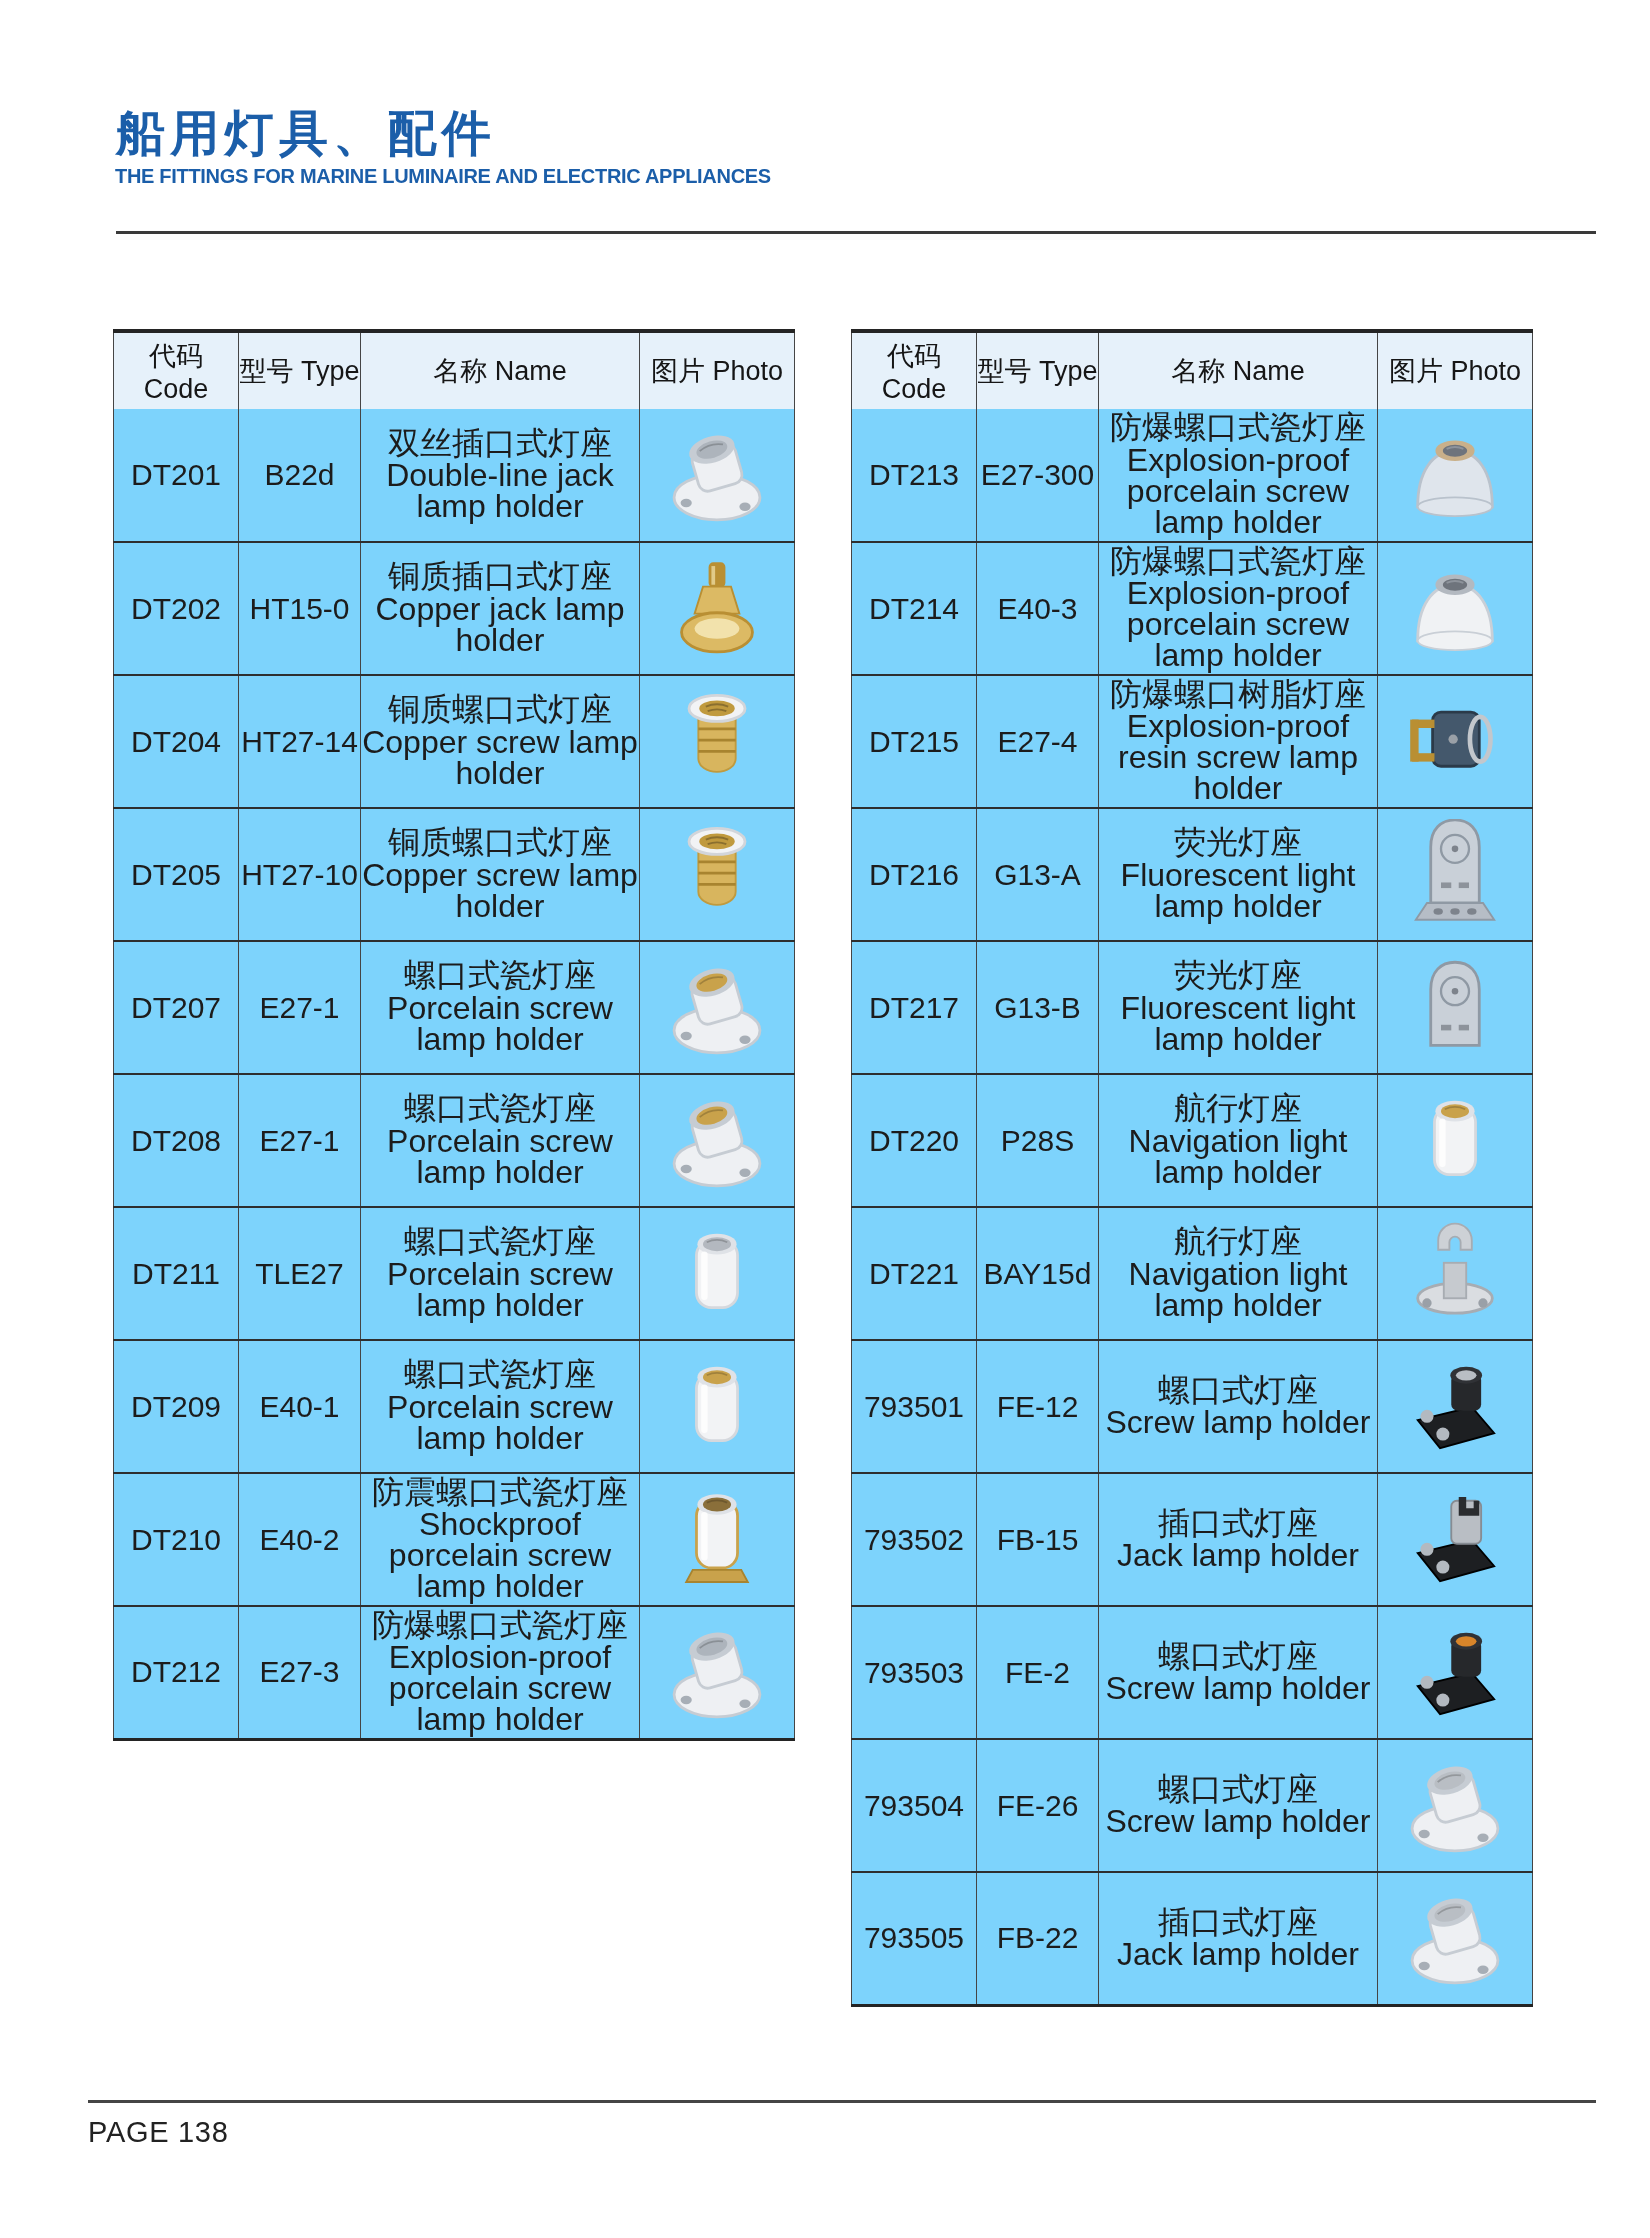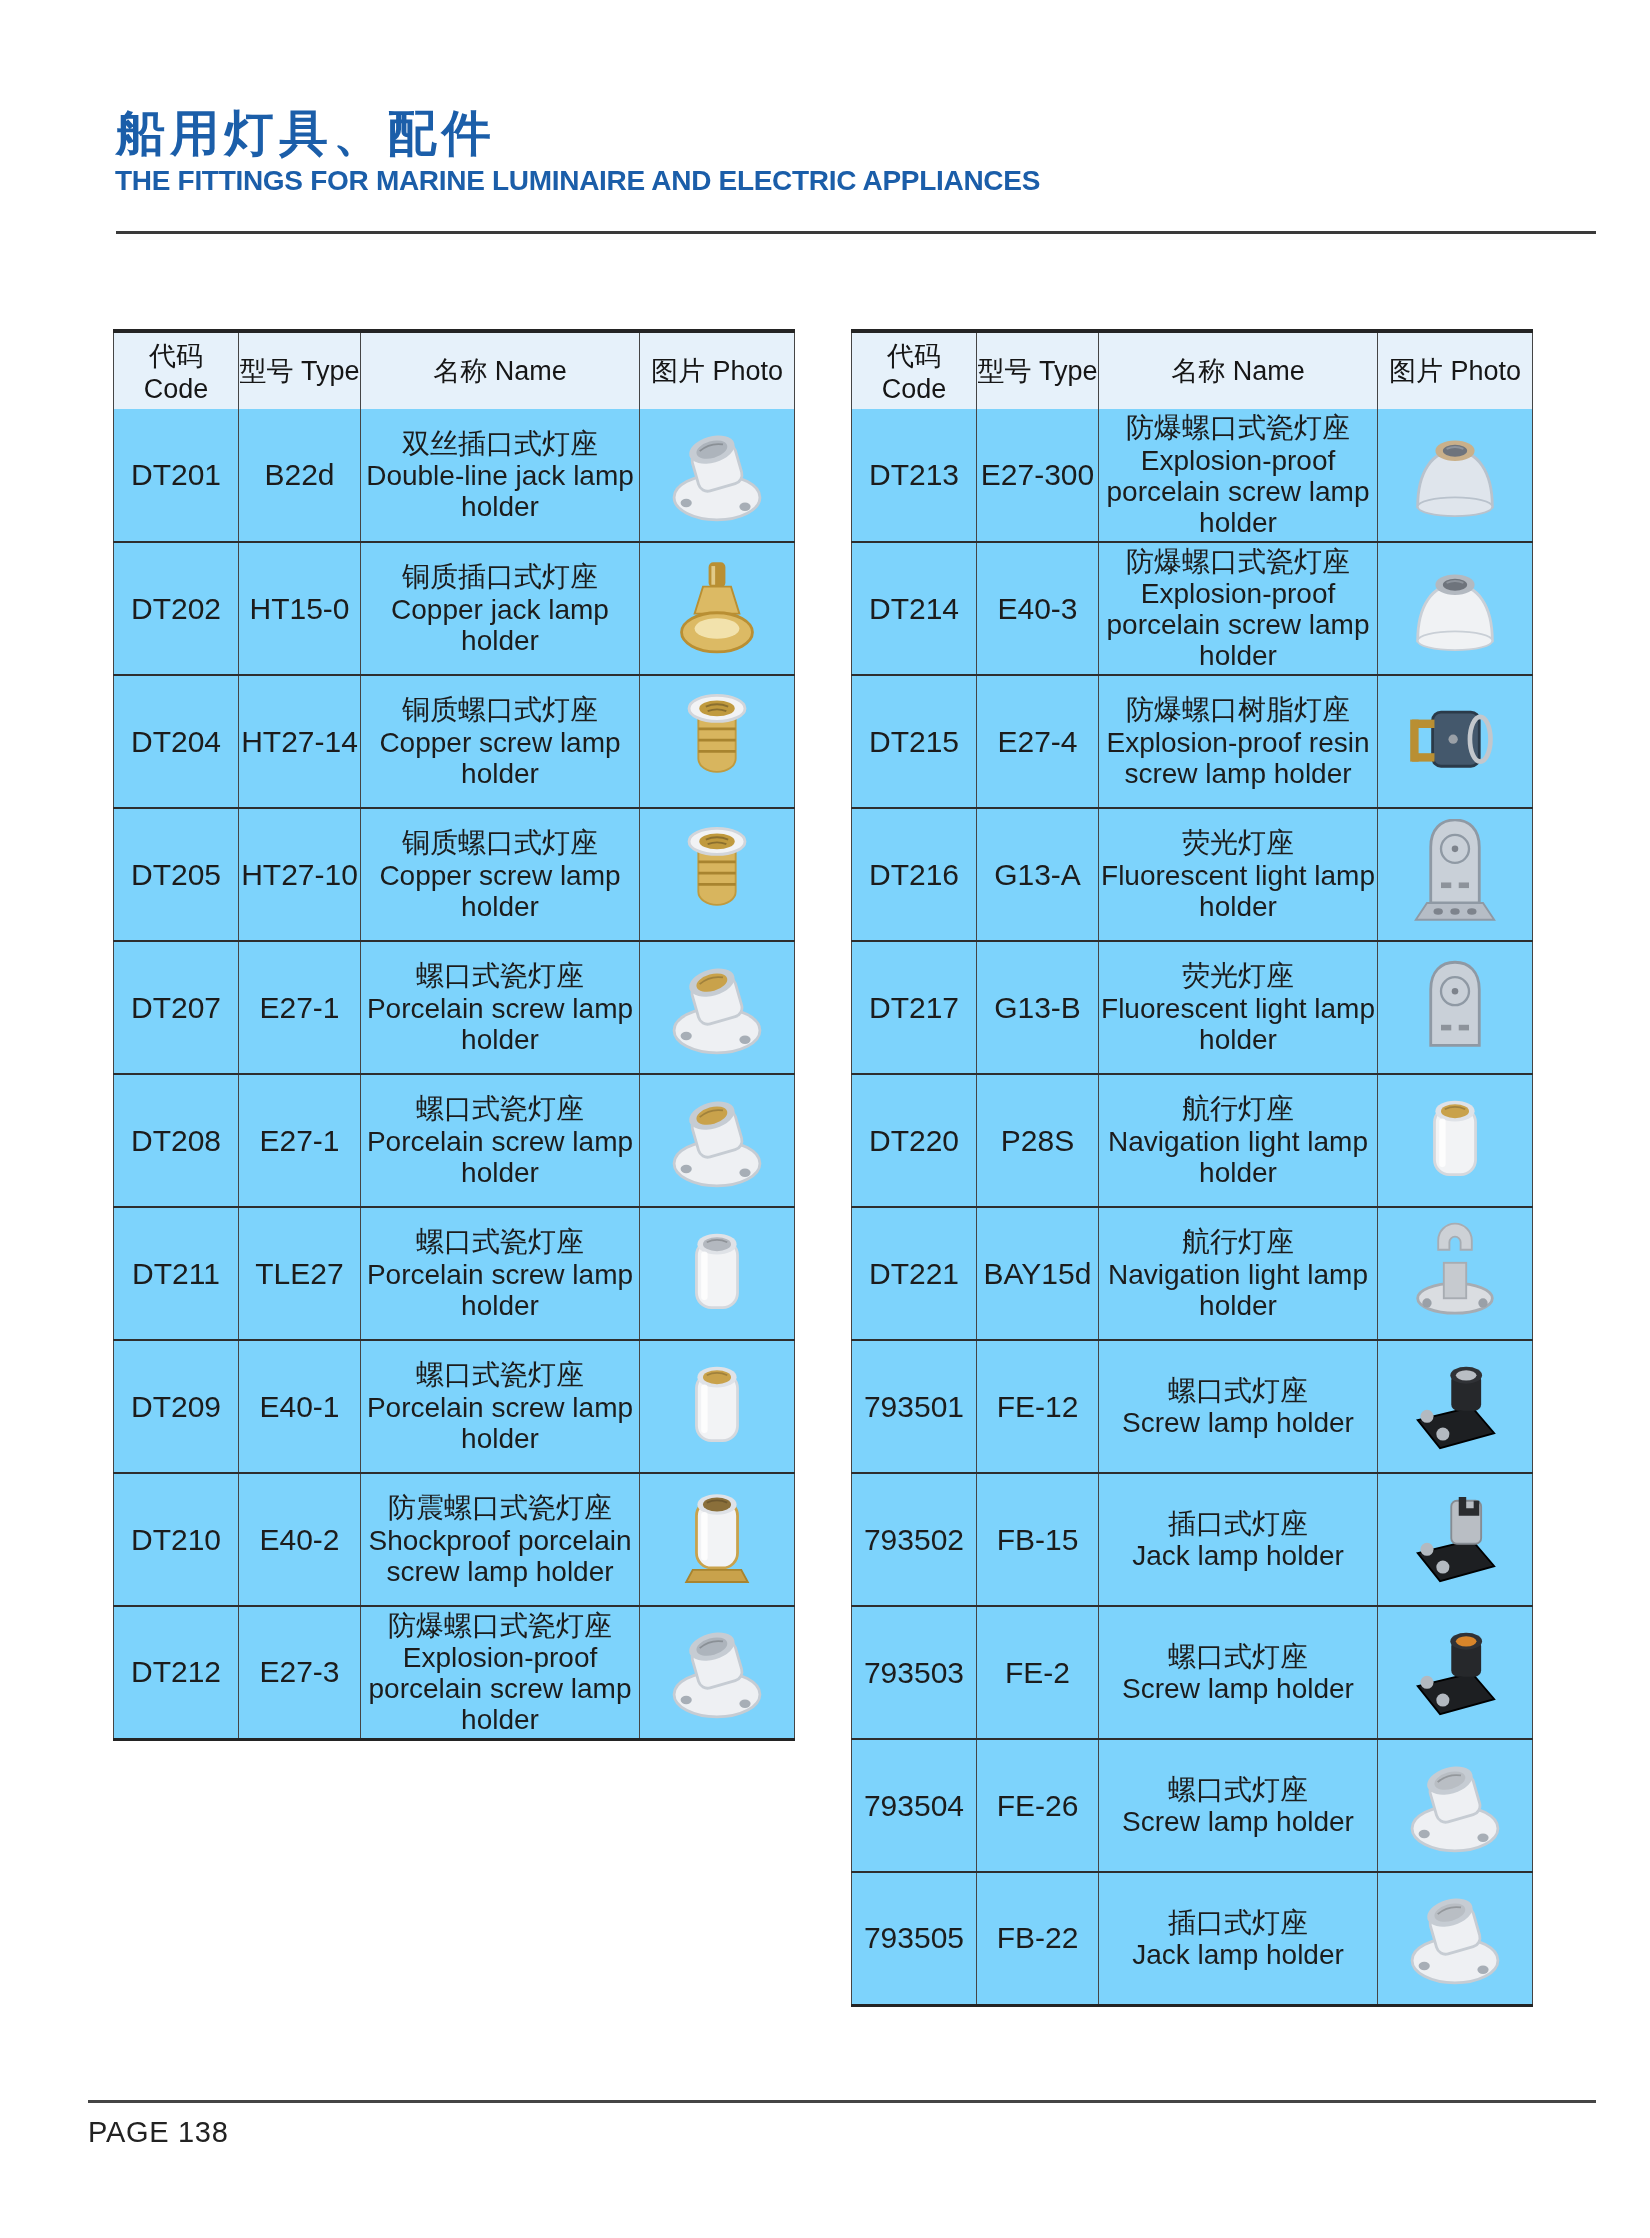--- a/index.html
+++ b/index.html
@@ -8,21 +8,21 @@
     font-family:"Liberation Sans", sans-serif;color:#1f1f1f;
     -webkit-font-smoothing:antialiased;
   }
   .title-zh{
     position:absolute;left:116px;top:101px;
     font-size:49px;font-weight:700;color:#1b5ea9;letter-spacing:5.3px;
     white-space:nowrap;
   }
   .title-en{
     position:absolute;left:115px;top:165px;
-    font-size:28px;font-weight:700;color:#1b5ea9;letter-spacing:-0.3px;
+    font-size:20px;font-weight:700;color:#1b5ea9;letter-spacing:-0.3px;
     white-space:nowrap;
   }
   .top-rule{
     position:absolute;left:116px;top:231px;width:1480px;height:3.3px;background:#3a3a3a;
   }
   .tables{
     position:absolute;left:113px;top:329px;width:1420px;
     display:flex;gap:56px;align-items:flex-start;
   }
   table.catalog{
@@ -36,21 +36,21 @@
   table.catalog col.w-photo{width:155px;}
   table.catalog th, table.catalog td{
     border-left:1.3px solid #454545;border-right:1.3px solid #454545;
     text-align:center;vertical-align:middle;padding:0;
   }
   table.catalog thead tr{height:78px;background:#e6f1fa;}
   table.catalog thead th{font-size:27px;font-weight:400;color:#161616;}
   table.catalog tbody tr{height:133px;}
   table.catalog tbody tr + tr{border-top:2.7px solid #2e2e2e;}
   td.c-code, td.c-type{font-size:30px;color:#1c1c1c;}
-  td.c-name{font-size:28px;line-height:31px;color:#1c1c1c;padding:0 6.7px;}
+  td.c-name{font-size:32px;line-height:31px;color:#1c1c1c;padding:0 6.7px;}
   td.c-name .zh{margin-bottom:1.3px;}
   td.c-photo{vertical-align:middle;}
   svg.photo{width:112px;height:112px;display:block;margin:0 auto;}
   .footer-rule{
     position:absolute;left:88px;top:2100px;width:1508px;height:3.3px;background:#454545;
   }
   .footer-text{
     position:absolute;left:88px;top:2116px;font-size:29px;color:#222222;letter-spacing:0.7px;
   }
   #icon-defs{position:absolute;width:0;height:0;overflow:hidden;}

